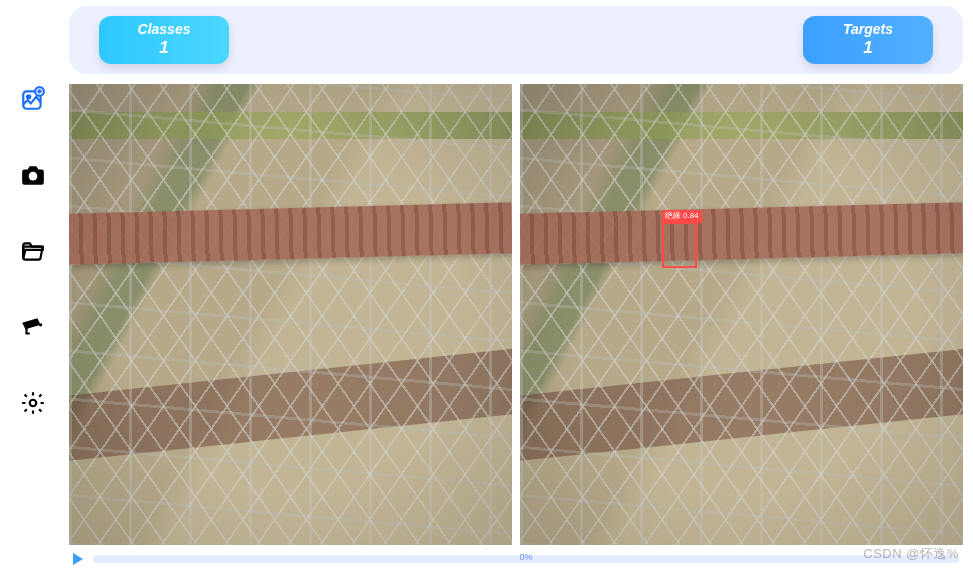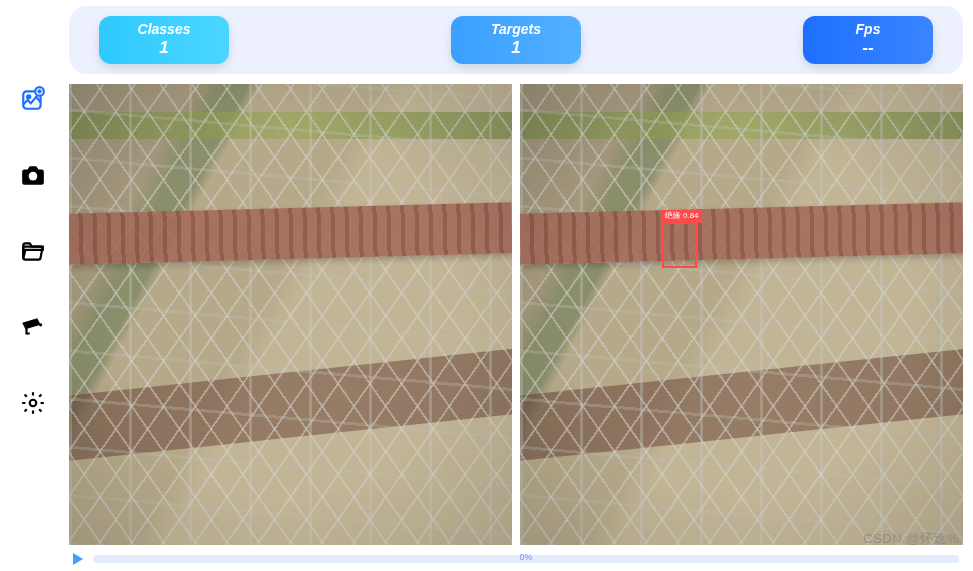--- a/index.html
+++ b/index.html
@@ -178,21 +178,21 @@
       position: absolute;
       left: 50%;
       top: -3px;
       transform: translateX(-50%);
       font-size: 9px;
       color: #6a8fff;
     }
     .watermark {
       position: absolute;
       right: 14px;
-      bottom: 23px;
+      bottom: 8px;
       font-size: 13px;
       color: rgba(120,120,120,0.55);
       letter-spacing: 0.5px;
       pointer-events: none;
     }
   </style>
 </head>
 <body>
 
 <div class="sidebar">
@@ -234,24 +234,20 @@
 
 <div class="main">
   <div class="stats-bar">
     <div class="stat-card classes">
       <div class="stat-label">Classes</div>
       <div class="stat-value">1</div>
     </div>
     <div class="stat-card targets">
       <div class="stat-label">Targets</div>
       <div class="stat-value">1</div>
-    </div>
-    <div class="stat-card fps">
-      <div class="stat-label">Fps</div>
-      <div class="stat-value">--</div>
     </div>
   </div>
 
   <div class="image-area">
     <div class="image-panel">
       <div class="tower-scene">
         <div class="ground"></div>
         <div class="grass-strip"></div>
         <div class="dirt-track"></div>
         <div class="lattice"></div>

